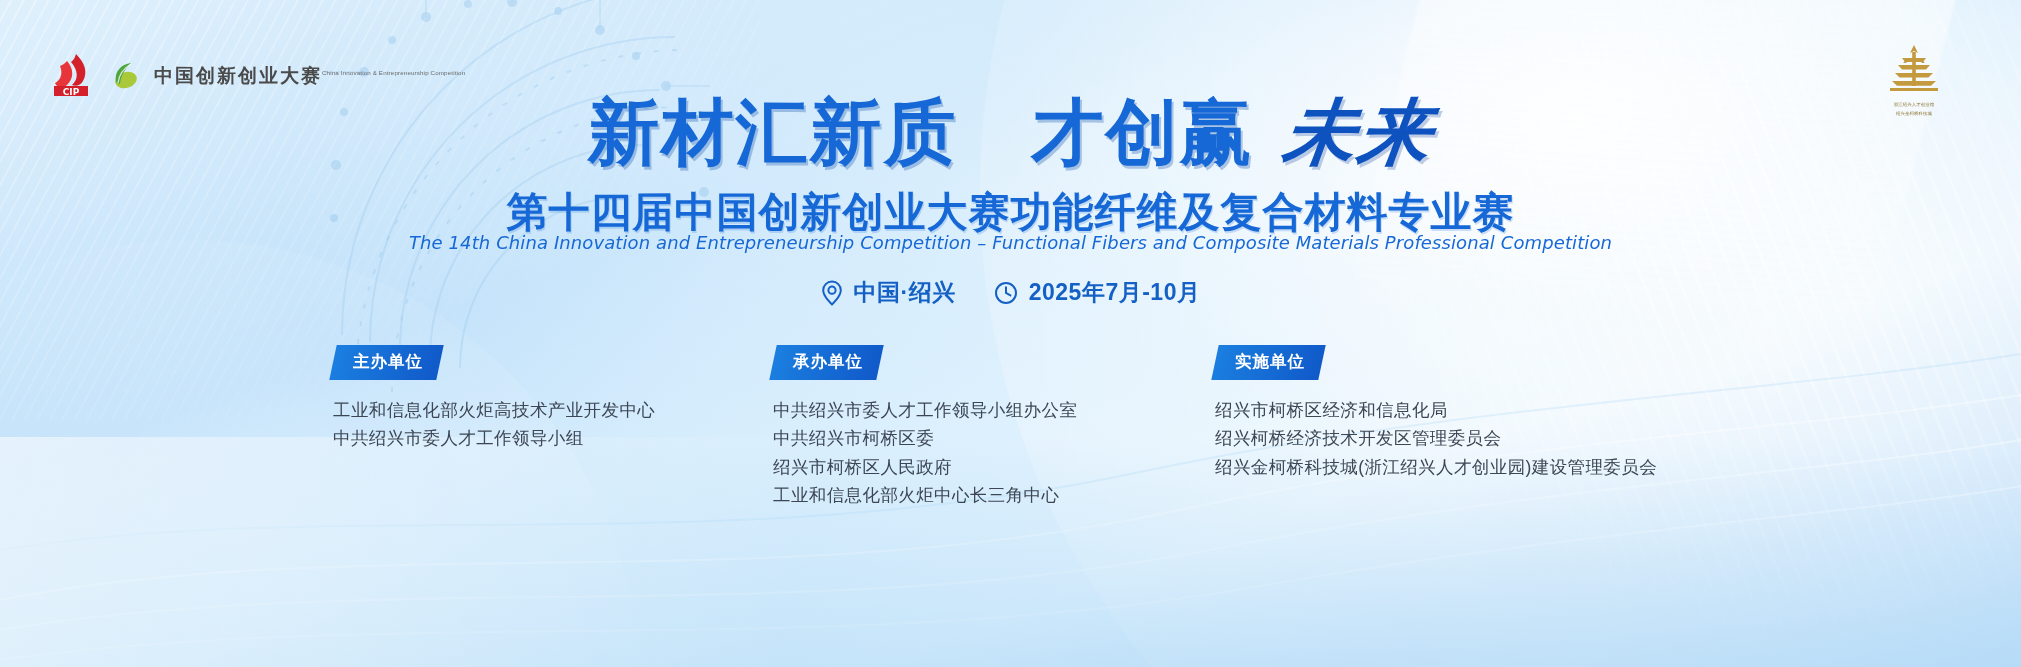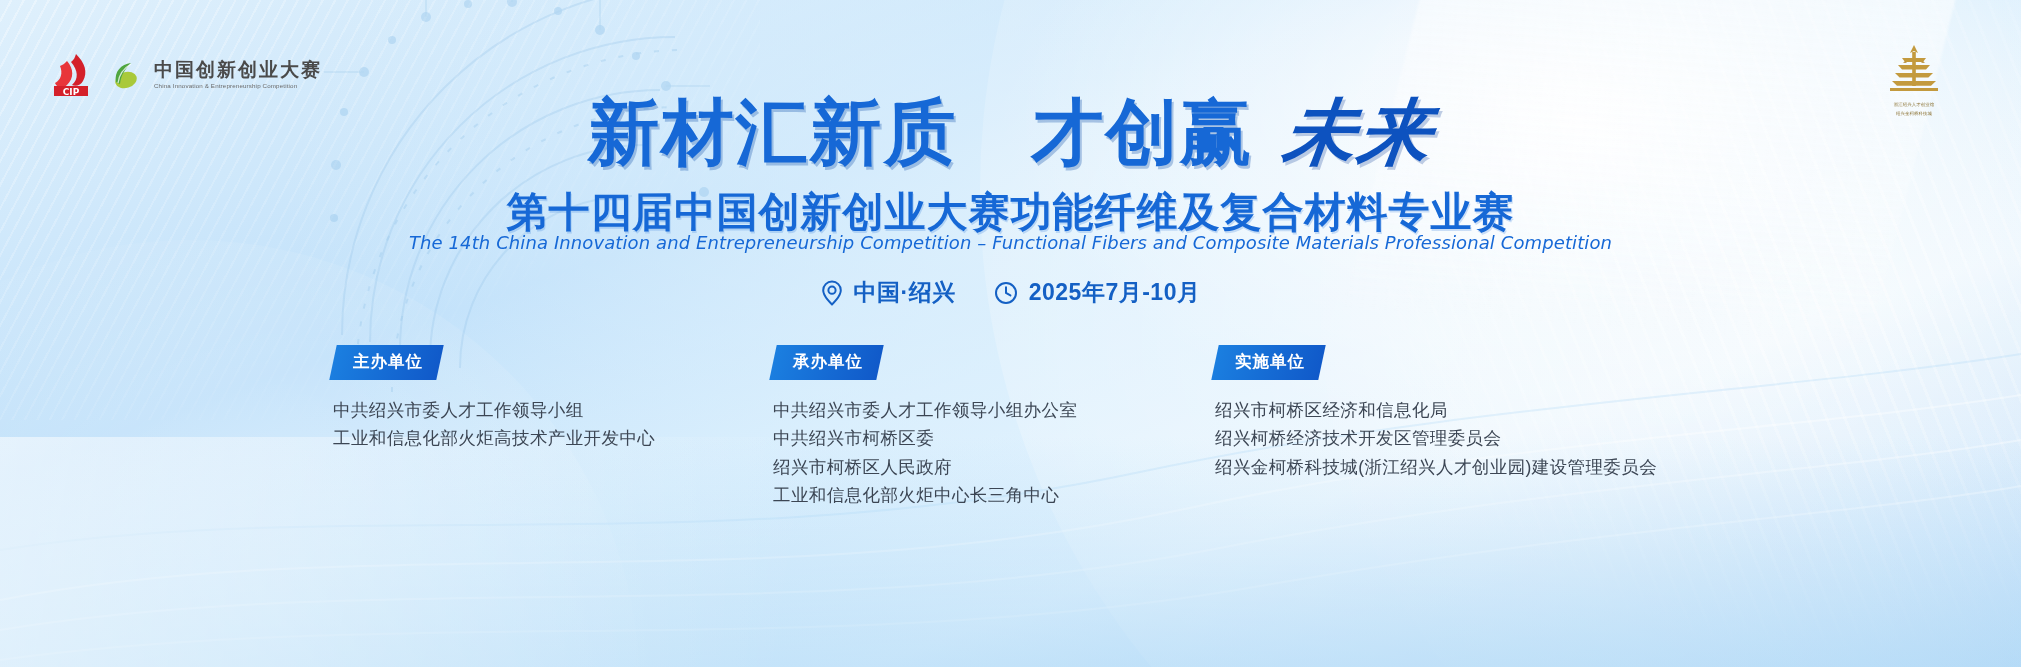--- a/index.html
+++ b/index.html
@@ -39,21 +39,21 @@
       linear-gradient(100deg, rgba(255,255,255,.55) 0%, rgba(255,255,255,0) 40%),
       linear-gradient(0deg, rgba(168,214,246,.55) 0%, rgba(168,214,246,0) 100%);}
   .glow{position:absolute;left:1380px;top:-120px;width:520px;height:620px;
     background:linear-gradient(170deg, rgba(255,255,255,.95), rgba(255,255,255,0) 70%);
     transform:rotate(14deg);filter:blur(1px);opacity:.75;}
 
   
   .logos{position:absolute;left:52px;top:52px;display:flex;align-items:center;gap:14px;}
   .flame{width:44px;height:46px;position:relative;}
   .leaf{width:30px;height:30px;position:relative;}
-  .logo-text{display:flex;flex-direction:column;justify-content:center;line-height:1;}
+  .logo-text{display:flex;flex-direction:row;justify-content:center;line-height:1;}
   .logo-cn{font-size:19px;font-weight:700;color:#4a4a4a;letter-spacing:2px;}
   .logo-en{font-size:6.2px;color:#6a6a6a;letter-spacing:.15px;margin-top:4px;}
 
   .emblem{position:absolute;right:74px;top:44px;width:66px;height:76px;text-align:center;}
   .emblem-cap{font-size:4.4px;color:#8a7030;letter-spacing:.1px;line-height:1.5;margin-top:2px;}
 
   
   .headline{position:absolute;left:0;right:0;top:96px;text-align:center;
     font-size:72px;font-weight:800;line-height:1;white-space:nowrap;}
   .hl-a{color:#1668d6;letter-spacing:2px;
@@ -226,22 +226,22 @@
     </div>
   </div>
 
   <div class="orgs">
 
     <div class="org org-1">
       <div class="org-badge">
         <span>主办单位</span>
       </div>
       <div class="org-list">
+        <div class="org-line">工业和信息化部火炬高技术产业开发中心</div>
         <div class="org-line">中共绍兴市委人才工作领导小组</div>
-        <div class="org-line">工业和信息化部火炬高技术产业开发中心</div>
       </div>
     </div>
 
     <div class="org org-2">
       <div class="org-badge">
         <span>承办单位</span>
       </div>
       <div class="org-list">
         <div class="org-line">中共绍兴市委人才工作领导小组办公室</div>
         <div class="org-line">中共绍兴市柯桥区委</div>

